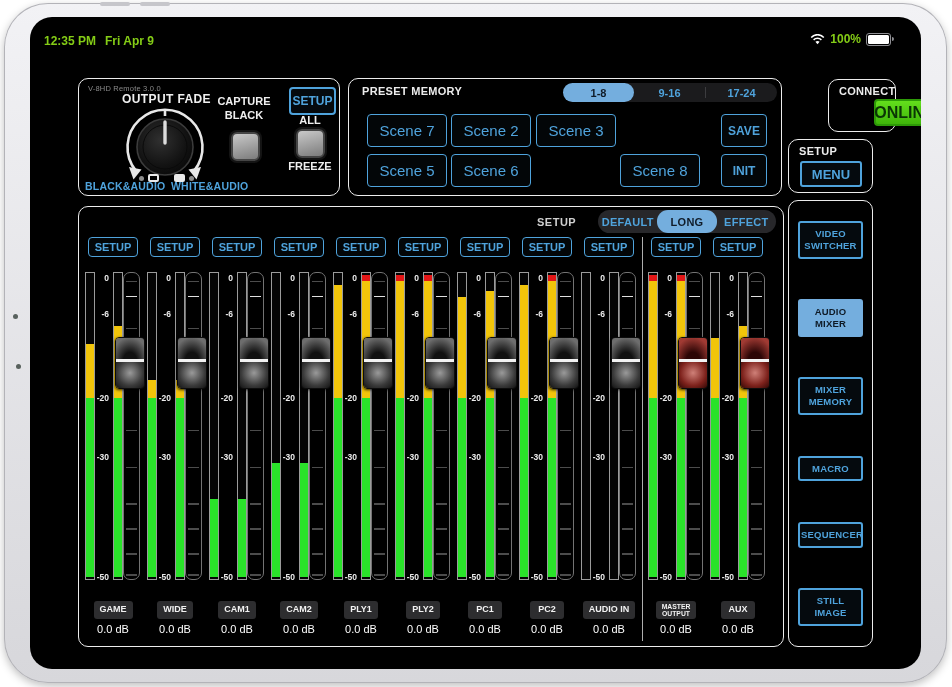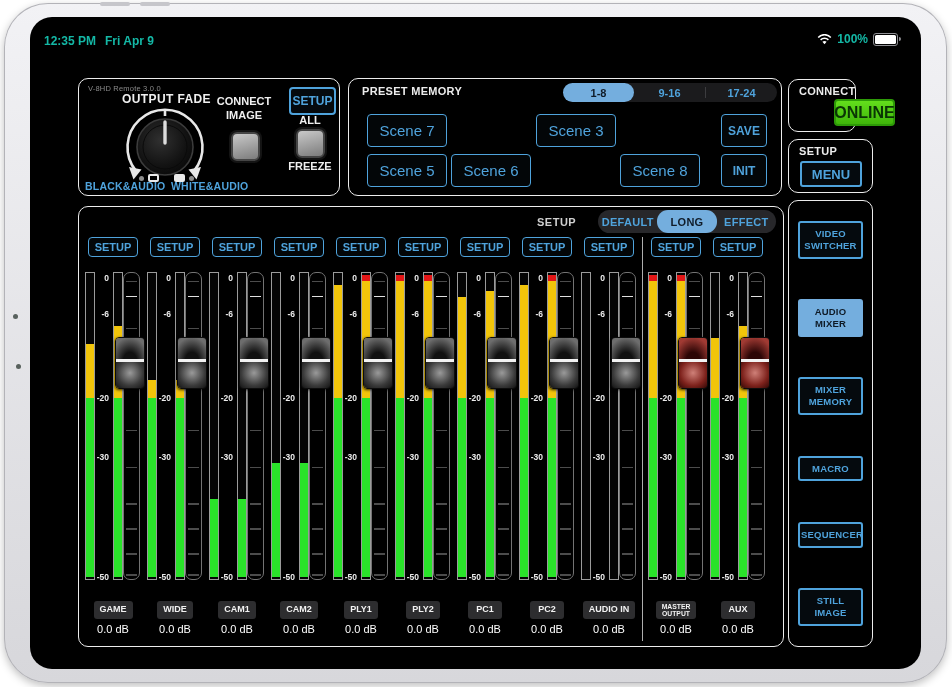--- a/index.html
+++ b/index.html
@@ -3,21 +3,21 @@
 <meta charset="utf-8">
 <style>
   html,body{margin:0;padding:0;background:#fff;width:952px;height:687px;font-family:"Liberation Sans",sans-serif;-webkit-font-smoothing:antialiased;}
   .device{position:absolute;left:4px;top:3px;width:943px;height:680px;border-radius:44px;
     background:linear-gradient(180deg,#f2f2f5,#d7d7db);box-shadow:inset 0 0 0 1px #b3b3b8,0 3px 8px rgba(0,0,0,.25);}
   .side-btn{position:absolute;background:#c6c6cb;border-radius:3px;}
   .cam-dot{position:absolute;width:5px;height:5px;border-radius:50%;background:#1d2a22;opacity:.7;}
   .screen{position:absolute;left:26px;top:14px;width:891px;height:652px;border-radius:22px;background:#000;overflow:hidden;}
 
   
-  .statusbar{position:absolute;left:0;top:0;right:5px;height:34px;color:#14b8a6;font-size:12px;}
+  .statusbar{position:absolute;left:0;top:0;right:12px;height:34px;color:#84cc16;font-size:12px;}
   .sb-left{position:absolute;left:14px;top:17px;font-weight:700;}
   .sb-left .date{font-weight:600;margin-left:9px;}
   .sb-right{position:absolute;right:18px;top:15px;display:flex;align-items:center;gap:5px;font-weight:600;}
   .batt{position:relative;width:23px;height:11px;border:1px solid #8e8e93;border-radius:3px;}
   .batt .fill{position:absolute;left:1px;top:1px;bottom:1px;right:1px;background:#fff;border-radius:1.5px;}
   .batt .nub{position:absolute;right:-4px;top:3px;width:2px;height:4px;background:#8e8e93;border-radius:0 2px 2px 0;}
 
   .panel{position:absolute;background:#000;border:1.5px solid #ececec;border-radius:10px;box-sizing:border-box;}
 
   
@@ -40,21 +40,21 @@
   .p-preset{left:318px;top:61px;width:434px;height:118px;}
   .pm-title{position:absolute;left:13px;top:6px;color:#ececec;font-size:11px;font-weight:600;letter-spacing:.3px;}
   .seg{position:absolute;left:214px;top:4px;width:214px;height:19px;background:#1b1b1d;border-radius:10px;display:flex;align-items:stretch;}
   .seg .opt{flex:1;display:flex;align-items:center;justify-content:center;font-size:11px;font-weight:600;color:#4fa3dc;position:relative;}
   .seg .opt.sel{background:#74aede;color:#101c29;border-radius:10px;}
   .seg .sep{width:1px;background:#3c3c3f;margin:4px 0;}
   .scene-btn{position:absolute;width:80px;height:33px;border:1.5px solid #4fa3dc;border-radius:4px;color:#4fa3dc;font-size:15px;display:flex;align-items:center;justify-content:center;background:#030608;box-sizing:border-box;}
   .mini-btn{position:absolute;left:372px;width:46px;height:33px;border:1.5px solid #4fa3dc;border-radius:4px;color:#4fa3dc;font-size:12px;font-weight:600;display:flex;align-items:center;justify-content:center;background:#030608;box-sizing:border-box;}
 
   
-  .p-connect{left:758px;top:62px;width:68px;height:53px;text-decoration:underline;}
+  .p-connect{left:798px;top:62px;width:68px;height:53px;text-decoration:underline;}
   .p-setupg{left:758px;top:122px;width:85px;height:54px;}
   .p-nav{left:758px;top:183px;width:85px;height:447px;}
   .side-title{position:absolute;left:10px;top:5px;color:#ececec;font-size:11px;font-weight:600;letter-spacing:.3px;}
   .online-btn{position:absolute;left:11px;top:19px;width:61px;height:27px;background:linear-gradient(#63de1c,#3fb60a);border:2px solid #2d9a07;border-radius:4px;color:#0a3505;font-size:16px;font-weight:700;display:flex;align-items:center;justify-content:center;box-sizing:border-box;margin-left:34px;}
   .menu-btn{position:absolute;left:11px;top:21px;width:62px;height:26px;border:2px solid #4fa3dc;border-radius:3px;color:#4fa3dc;font-size:13px;font-weight:600;display:flex;align-items:center;justify-content:center;box-sizing:border-box;background:#050a0e;}
   .nav-col{position:absolute;left:9px;right:9px;top:20px;bottom:20px;display:flex;flex-direction:column;justify-content:space-between;}
   .nav-btn{border:2px solid #4fa3dc;border-radius:3px;color:#4fa3dc;font-size:9.5px;font-weight:700;text-align:center;padding:5px 1px;line-height:1.25;letter-spacing:.2px;background:#050a0e;}
   .nav-btn.sel{background:#74aede;color:#0e1a26;border-color:#74aede;}
 
   
@@ -133,37 +133,38 @@
         <circle r="28" fill="url(#kg)" stroke="#3c3c3c" stroke-width="1.6"></circle>
         <circle r="22" fill="none" stroke="#0a0a0a" stroke-width="1"></circle>
         <line x1="0" y1="-4" x2="0" y2="-25" stroke="#dcdcdc" stroke-width="3.4" stroke-linecap="round"></line>
       </svg>
       <div class="ind ind-dot" style="left:60px;top:97px;"></div>
       <div class="ind ind-sq-o" style="left:69px;top:95px;"></div>
       <div class="ind ind-sq-f" style="left:95px;top:95px;"></div>
       <div class="ind ind-dot" style="left:110px;top:97px;"></div>
       <div class="fade-lbl" style="left:6px;color:#4fa3dc;">BLACK&amp;AUDIO</div>
       <div class="fade-lbl" style="left:92px;color:#4fa3dc;">WHITE&amp;AUDIO</div>
-      <div class="cap-lbl" style="white-space:pre-line;" title="CAPTURE IMAGE"><span>CONNECT IMAGE</span></div>
+      <div class="cap-lbl" style="white-space:pre-line;" title="CAPTURE IMAGE"><span>CAPTURE BLACK</span></div>
       <div class="sq-btn" style="left:152px;top:53px;"></div>
       <div class="setup-sm">SETUP</div>
       <div class="all-lbl">ALL</div>
       <div class="sq-btn" style="left:217px;top:50px;"></div>
       <div class="frz-lbl">FREEZE</div>
     </div>
 
     <div class="panel p-preset">
       <div class="pm-title">PRESET MEMORY</div>
       <div class="seg">
         <div class="opt sel">1-8</div>
         <div class="opt">9-16</div>
         <div class="sep"></div>
         <div class="opt">17-24</div>
       </div>
       <div class="scene-btn" style="left:18px;top:35px;">Scene 7</div>
+      <div class="scene-btn" style="left:102px;top:35px;">Scene 2</div>
       <div class="scene-btn" style="left:187px;top:35px;">Scene 3</div>
       <div class="scene-btn" style="left:18px;top:75px;">Scene 5</div>
       <div class="scene-btn" style="left:102px;top:75px;">Scene 6</div>
       <div class="scene-btn" style="left:271px;top:75px;">Scene 8</div>
       <div class="mini-btn" style="top:35px;">SAVE</div>
       <div class="mini-btn" style="top:75px;">INIT</div>
     </div>
 
     <div class="panel p-connect">
       <div class="side-title">CONNECT</div>

